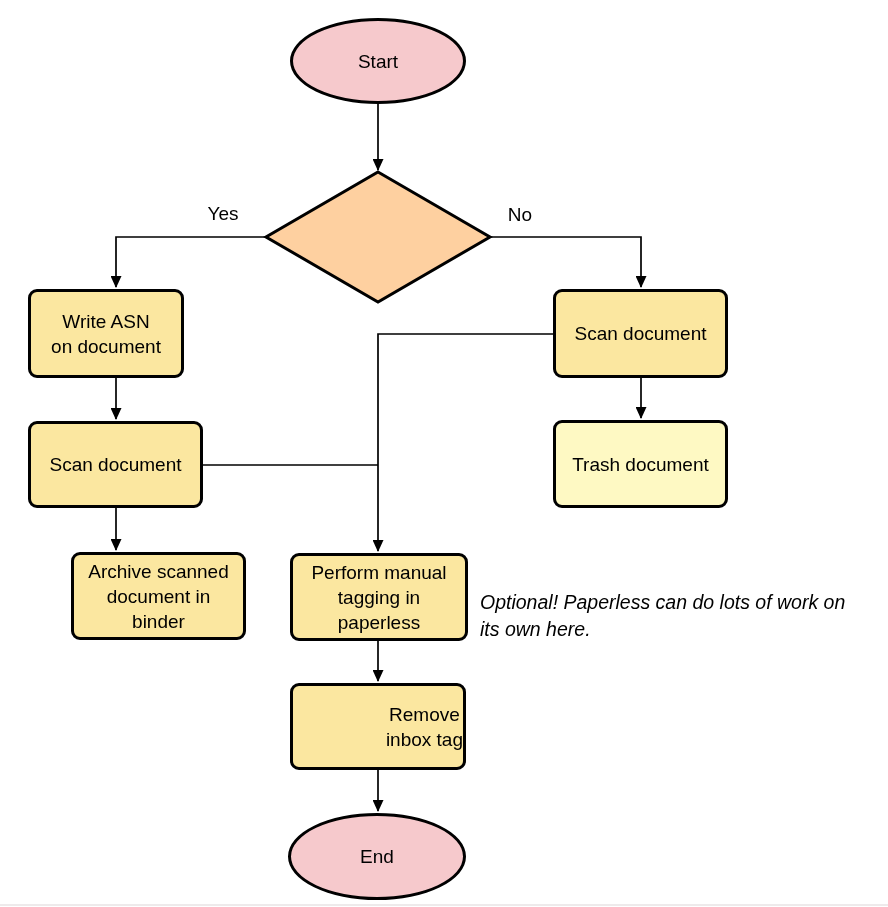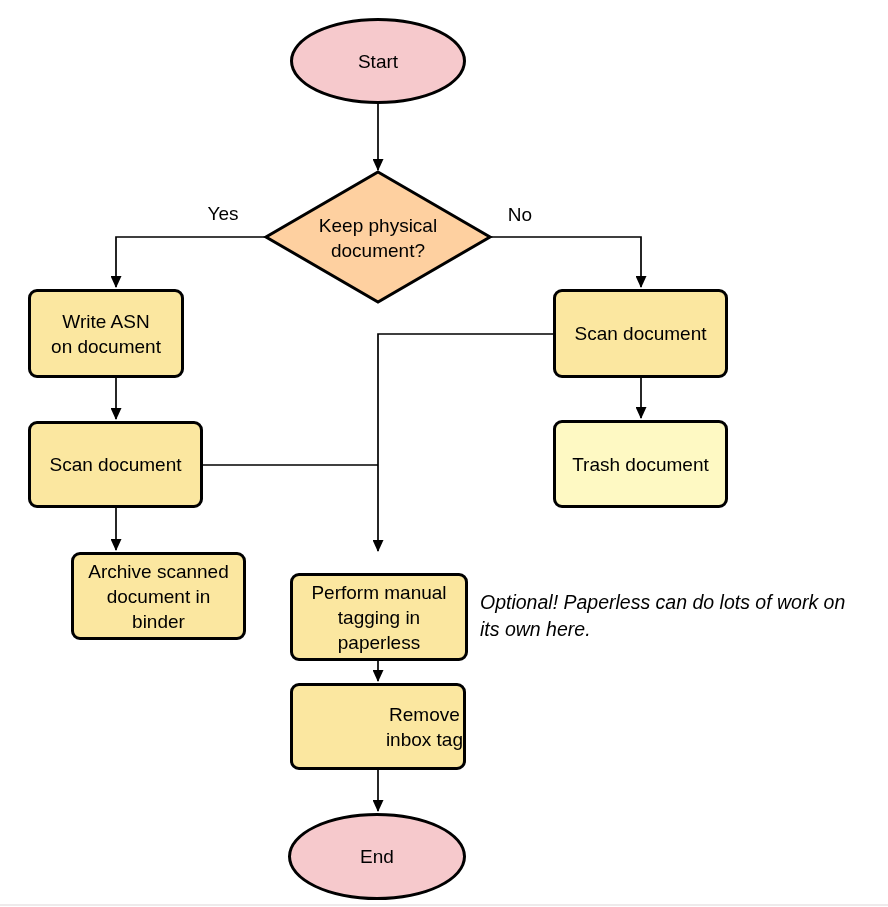--- a/index.html
+++ b/index.html
@@ -95,22 +95,20 @@
     <path d="M378,641 V681" stroke="#000000" stroke-width="1.7" fill="none" marker-end="url(#arrow)"></path>
     <path d="M378,770 V811" stroke="#000000" stroke-width="1.7" fill="none" marker-end="url(#arrow)"></path>
 
     <polygon points="378,172 490,237 378,302 266,237" fill="#fed0a0" stroke="#000000" stroke-width="3"></polygon>
   </svg>
 
   <div class="node terminal" style="left: 290px; top: 18px; width: 176px; height: 86px; background: rgb(246, 201, 204);">
     <span class="node-label">Start</span>
   </div>
 
-  <div class="diamond-label">Keep physical
-document?</div>
 
   <div class="edge-label yes">Yes</div>
   <div class="edge-label no">No</div>
 
   <div class="node process" style="left: 28px; top: 289px; width: 156px; height: 89px; background: rgb(251, 231, 160);">
     <span class="node-label">Write ASN
 on document</span>
   </div>
 
   <div class="node process" style="left: 28px; top: 421px; width: 175px; height: 87px; background: rgb(251, 231, 160);">
@@ -124,21 +122,21 @@
   </div>
 
   <div class="node process" style="left: 553px; top: 289px; width: 175px; height: 89px; background: rgb(251, 231, 160);">
     <span class="node-label">Scan document</span>
   </div>
 
   <div class="node process" style="left: 553px; top: 420px; width: 175px; height: 88px; background: #fef9c3;">
     <span class="node-label">Trash document</span>
   </div>
 
-  <div class="node process" style="left: 290px; top: 553px; width: 178px; height: 88px; background: rgb(251, 231, 160); margin-top: 20px;">
+  <div class="node process" style="left: 290px; top: 553px; width: 178px; height: 88px; background: rgb(251, 231, 160);">
     <span class="node-label">Perform manual
 tagging in
 paperless</span>
   </div>
 
   <div class="annotation">Optional! Paperless can do lots of work on
 its own here.</div>
 
   <div class="node process" style="left: 290px; top: 683px; width: 176px; height: 87px; background: rgb(251, 231, 160); justify-content: flex-end;">
     <span class="node-label">Remove

